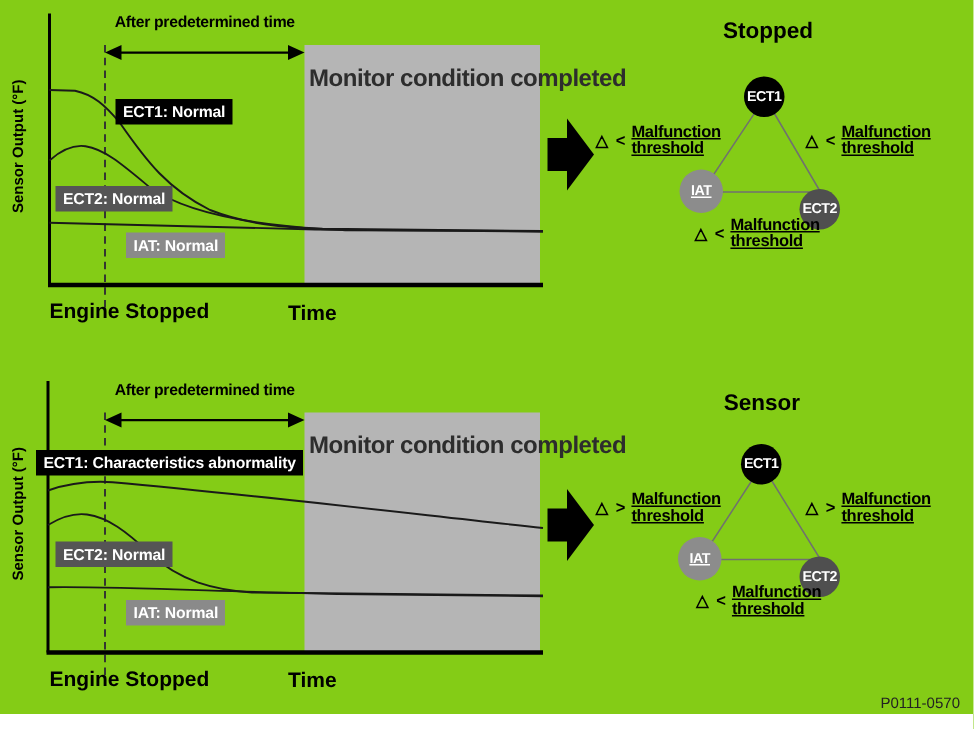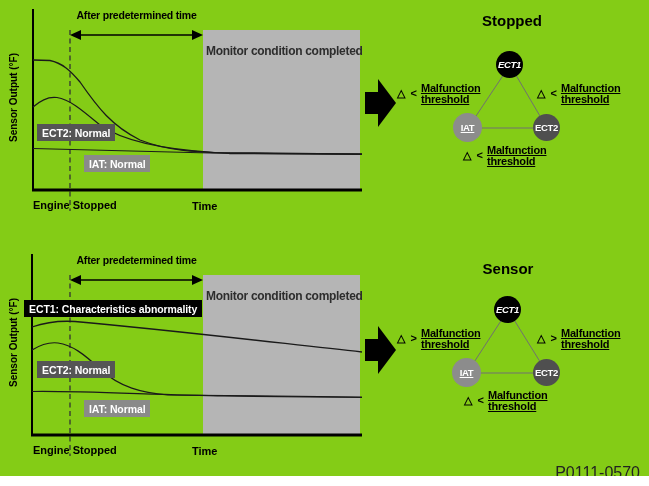--- a/index.html
+++ b/index.html
@@ -3,40 +3,40 @@
 <meta charset="utf-8">
 <style>
   html,body{margin:0;padding:0;background:#fff;}
   .page{position:relative;width:649px;height:476px;background:#84cc16;
         font-family:"Liberation Sans",sans-serif;color:#000;overflow:hidden;}
   .gfx{position:absolute;left:0;top:0;}
   .ylabel{position:absolute;left:-67px;width:160px;text-align:center;
           transform:rotate(-90deg);font-size:10px;font-weight:bold;white-space:nowrap;}
   .predet{position:absolute;width:133px;text-align:center;font-size:10.5px;
           font-weight:bold;white-space:nowrap;letter-spacing:-0.2px;}
-  .monitor{position:absolute;width:152px;text-align:center;font-size:12px;
+  .monitor{position:absolute;width:152px;text-align:center;font-size:16px;
            font-weight:bold;color:#2d2d2d;letter-spacing:-0.3px;white-space:nowrap;}
   .clabel{position:absolute;color:#fff;font-weight:bold;font-size:10.5px;
           padding:2.5px 5px;white-space:nowrap;letter-spacing:-0.1px;}
   .bg-ect1{background:#000;}
   .bg-ect2{background:#555555;}
   .bg-iat{background:#8a8a8a;text-align:right;}
-  .axis-text{position:absolute;font-weight:bold;font-size:11px;white-space:nowrap;}
+  .axis-text{position:absolute;font-weight:bold;font-size:14px;white-space:nowrap;}
   .dtitle{position:absolute;width:100px;text-align:center;font-size:15px;font-weight:bold;}
   .node{position:absolute;width:27px;height:27px;border-radius:50%;display:flex;
         align-items:center;justify-content:center;color:#fff;font-weight:bold;
         font-size:9.5px;letter-spacing:-0.3px;}
-  .n-ect1{background:#000;font-style:italic;}
+  .n-ect1{background:#000;}
   .n-iat{width:29px;height:29px;background:#8c8c8c;text-decoration:underline;}
-  .n-ect2{background:#4f4f4f;}
+  .n-ect2{background:#4f4f4f;margin-top:12px;}
   .thr{position:absolute;display:flex;align-items:center;gap:3px;}
   .sym{font-size:11px;font-weight:bold;letter-spacing:1px;white-space:nowrap;}
   .thr-text{font-size:11px;font-weight:bold;line-height:10.5px;
             white-space:pre-line;letter-spacing:-0.2px;text-decoration:underline;}
-  .figid{position:absolute;right:9px;top:464px;font-size:16px;color:#222;}
+  .figid{position:absolute;right:9px;top:464px;font-size:10px;color:#222;}
 </style>
 </head>
 <body>
 
 <div class="page">
 
   <svg class="gfx" width="649" height="486" viewBox="0 0 649 486">
 
     <rect x="203" y="30" width="157" height="160" fill="#b5b5b5"></rect>
     <line x1="70" y1="30" x2="70" y2="211" stroke="#333" stroke-width="1.3" stroke-dasharray="5 3.5"></line>
@@ -71,20 +71,21 @@
     <polygon points="365,339 378,339 378,326 396,350 378,374 378,361 365,361" fill="#000"></polygon>
 
     <line x1="508" y1="310" x2="467" y2="373" stroke="#707070" stroke-width="1"></line>
     <line x1="508" y1="310" x2="547" y2="373" stroke="#707070" stroke-width="1"></line>
     <line x1="467" y1="373" x2="547" y2="373" stroke="#707070" stroke-width="1"></line>
   </svg>
 
   <div class="ylabel" style="top:92px">Sensor Output (°F)</div>
   <div class="predet" style="left:70px;top:9px">After predetermined time</div>
   <div class="monitor" style="left:206px;top:44px">Monitor condition completed</div>
+  <div class="clabel bg-ect1" style="left:77px;top:66px">ECT1: Normal</div>
   <div class="clabel bg-ect2" style="left:37px;top:124px">ECT2: Normal</div>
   <div class="clabel bg-iat" style="left:84px;top:155px">IAT: Normal</div>
   <div class="axis-text" style="left:33px;top:199px">Engine Stopped</div>
   <div class="axis-text" style="left:192px;top:200px">Time</div>
 
   <div class="dtitle" style="left:462px;top:12px">Stopped</div>
   <div class="node n-ect1" style="left:496px;top:51px">ECT1</div>
   <div class="node n-iat" style="left:453px;top:113px">IAT</div>
   <div class="node n-ect2" style="left:533px;top:114px">ECT2</div>
 

